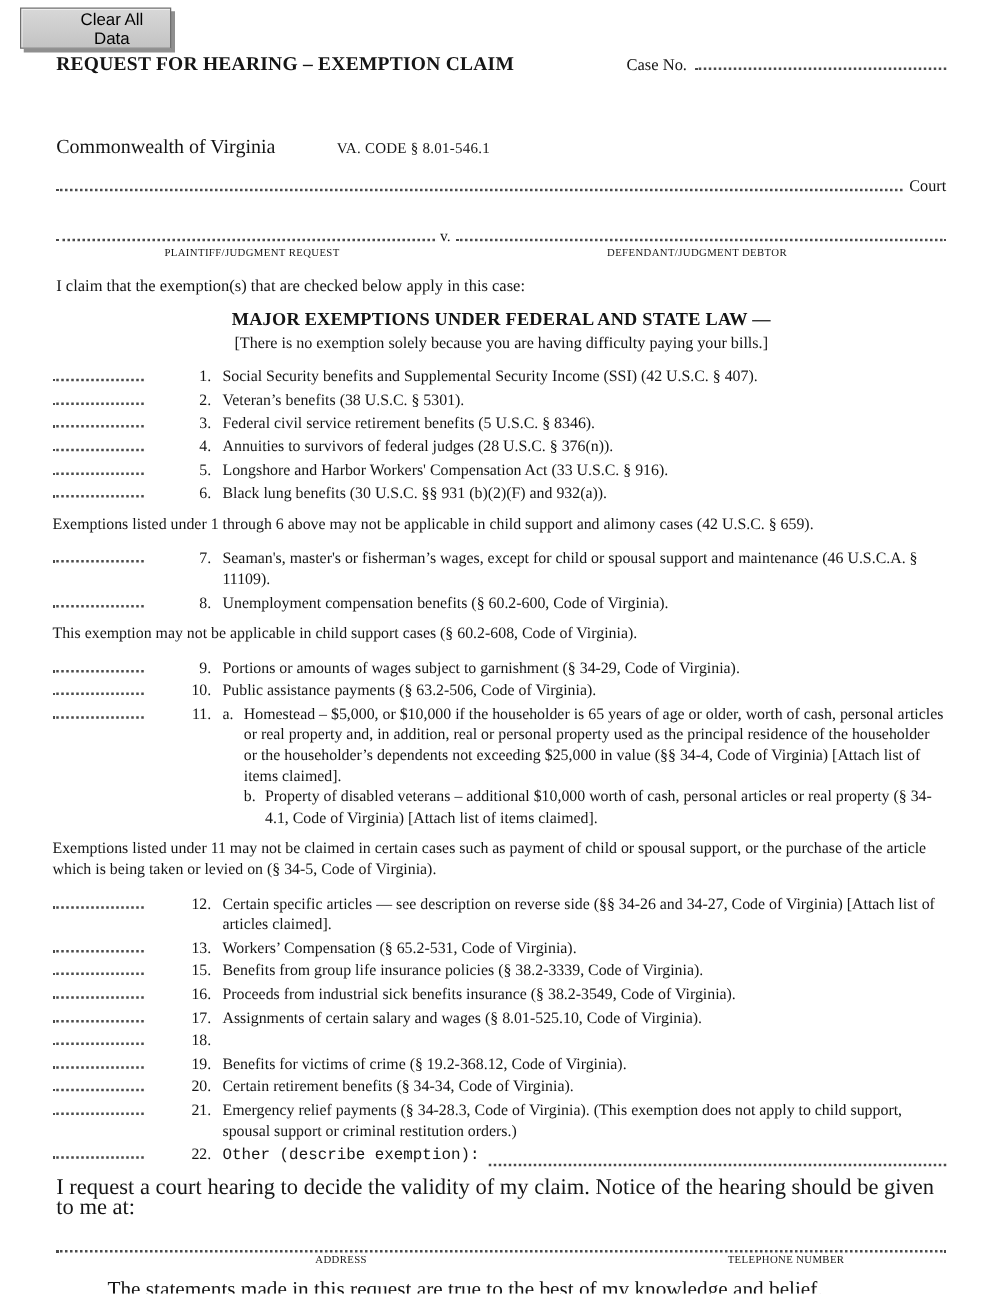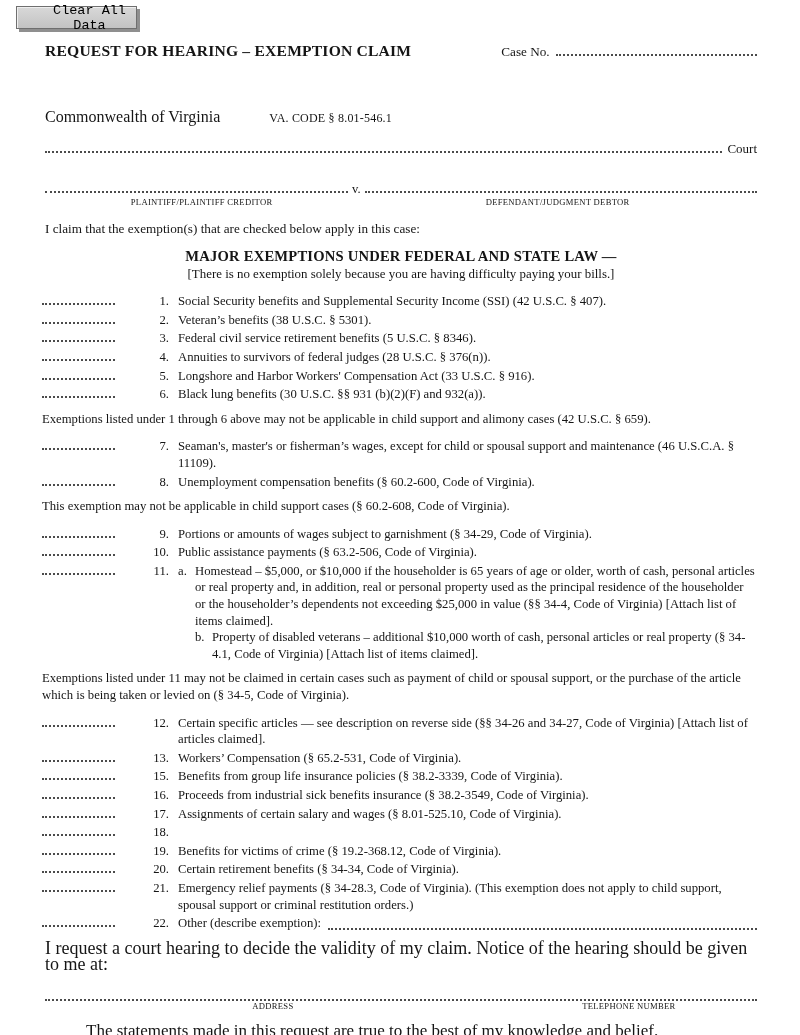--- a/index.html
+++ b/index.html
@@ -9,25 +9,25 @@
     background:#ffffff;
     color:#151515;
     font-family:"Liberation Serif", serif;
     font-size:12.7px;
     line-height:16.6px;
     overflow:hidden;
   }
   
   .clear-btn{
     position:absolute;top:6px;left:16px;
-    width:121px;height:23px;
+    width:121px;height:33px;
     background:linear-gradient(#d8d8d8,#c3c3c3);
     border:1px solid #6f6f6f;
     box-shadow:3px 3px 0 #8f8f8f, inset 1px 1px 0 #efefef;
-    font-family:Liberation Mono, monospace;
+    font-family:Liberation Sans, sans-serif;
     font-size:13.5px;color:#000;
     display:flex;align-items:center;justify-content:center;
     cursor:pointer;box-sizing:border-box;padding-left:32px;
   }
   
   .dots{
     display:inline-block;
     height:12px;
     border-bottom:2px dotted #4b4b4b;
     flex:none;
@@ -66,21 +66,21 @@
   .items{margin-top:9px;margin-left:-3px;}
   .item{display:flex;align-items:baseline;}
   .blank{width:73px;}
   .num{width:54px;text-align:right;flex:none;}
   .txt{flex:1;padding-left:9px;min-width:0;}
   .subrow{display:flex;align-items:baseline;}
   .sublabel{width:17px;flex:none;}
   .subtext{flex:1;min-width:0;}
   .subrow-b{margin-left:17px;}
   .note{margin:8px 0 8px -3px;}
-  .flexrow{display:flex;align-items:center;}
+  .flexrow{display:flex;align-items:flex-end;font-family:Liberation Mono, monospace;}
   .trail{flex:1;margin-left:7px;}
   
   .request{margin-top:8px;font-size:18px;}
   .addr-line{display:flex;margin-top:14px;}
   .addr-dots{flex:1;}
   .addr-caps{display:flex;line-height:11px;}
   .addr-cap-left{width:64%;text-align:center;}
   .addr-cap-right{flex:1;text-align:center;}
   .statement{margin-top:11px;font-size:17px;margin-left:41px;}
   .sig-row{display:flex;align-items:flex-end;margin-top:16px;}
@@ -117,21 +117,21 @@
       <span class="dots court-dots"></span>
       <span class="court-label">Court</span>
     </div>
 
     <div class="v-row">
       <span class="dots pl-dots"></span>
       <span class="v-label">v.</span>
       <span class="dots def-dots"></span>
     </div>
     <div class="caption-row">
-      <span class="cap cap-left">PLAINTIFF/PLAINTIFF CREDITOR</span>
+      <span class="cap cap-left">PLAINTIFF/JUDGMENT REQUEST</span>
       <span class="cap cap-right">DEFENDANT/JUDGMENT DEBTOR</span>
     </div>
 
     <div class="intro">I claim that the exemption(s) that are checked below apply in this case:</div>
 
     <div class="heading">MAJOR EXEMPTIONS UNDER FEDERAL AND STATE LAW —</div>
     <div class="subheading">[There is no exemption solely because you are having difficulty paying your bills.]</div>
 
     <div class="items">
       <div class="item">

